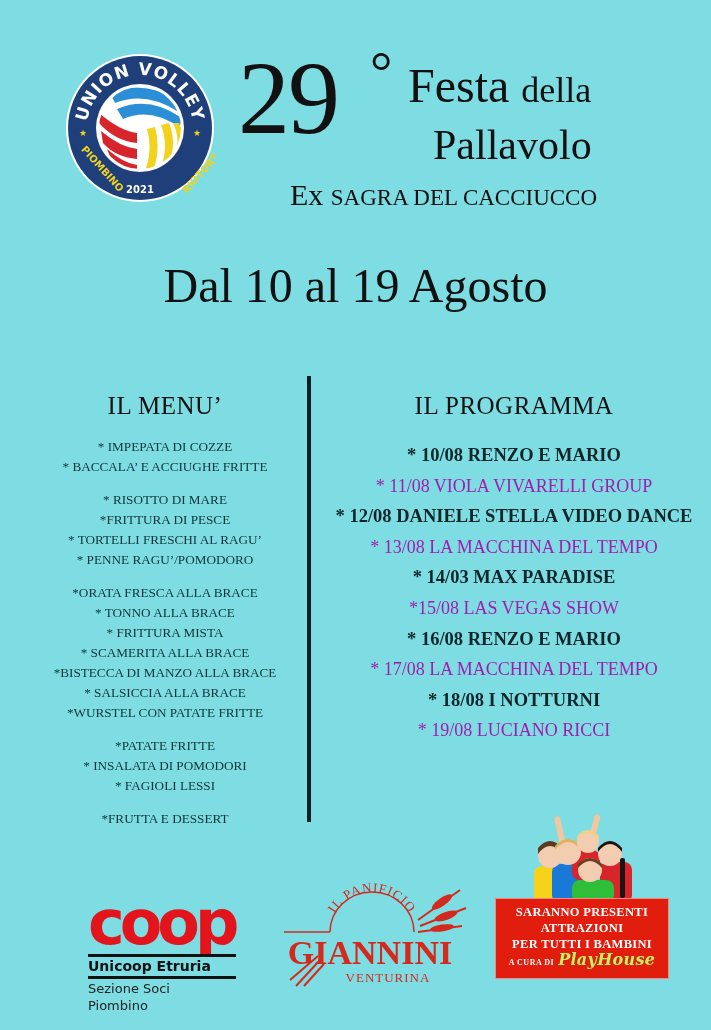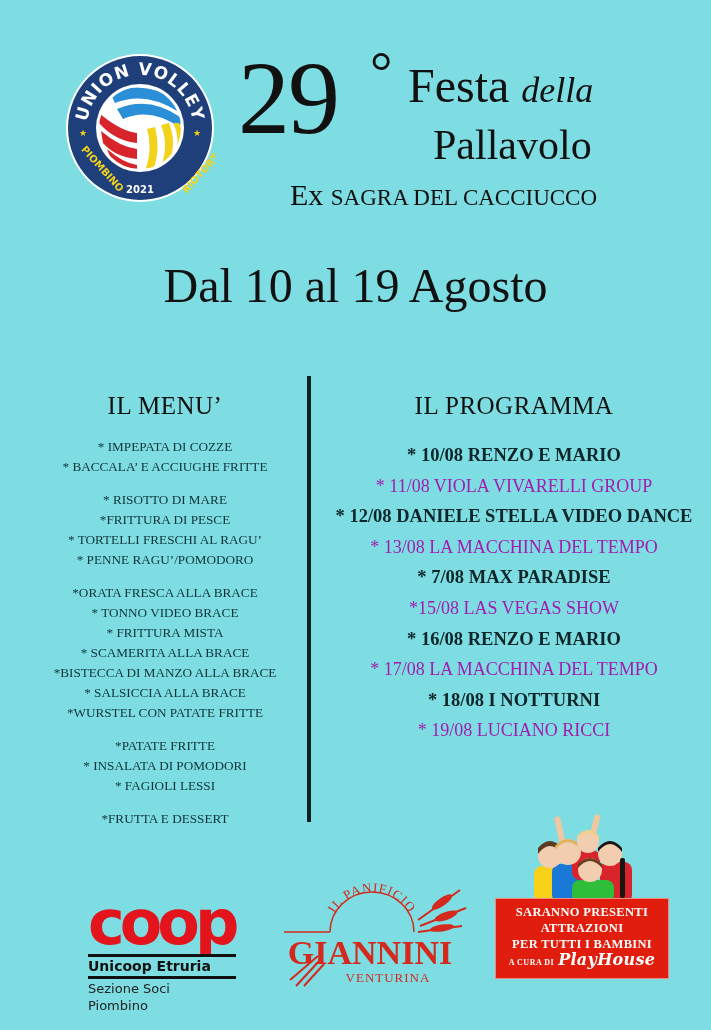--- a/index.html
+++ b/index.html
@@ -10,21 +10,21 @@
     color: #111;
     position: relative;
   }
   .abs { position: absolute; }
   
   #logo { left: 65px; top: 53px; width: 150px; height: 150px; }
   
   .num29 { left: 238px; top: 46px; font-size: 104px; line-height: 1; letter-spacing: -2px; }
   .deg { left: 370px; top: 44px; font-size: 56px; line-height: 1; }
   .festa { left: 408px; top: 62px; font-size: 48px; line-height: 1; white-space: nowrap; }
-  .festa .small { font-size: 36px; font-style: italic; }
+  .festa .small { font-size: 36px; }
   .pallavolo { left: 433px; top: 124px; font-size: 42px; line-height: 1; }
   .ex { left: 290px; top: 180px; font-size: 30px; line-height: 1; white-space: nowrap; }
   .ex .sc { font-size: 23px; margin-top: 24px; }
   .dates { left: 0; width: 711px; top: 262px; text-align: center; font-size: 48px; line-height: 1; letter-spacing: 0px; }
   
   .divider { left: 307px; top: 376px; width: 4px; height: 446px; background: #0c1f22; }
   
   .col { text-align: center; color: #0f3438; }
   .menu-col { left: 25px; width: 280px; top: 392px; }
   .prog-col { left: 318px; width: 392px; top: 392px; }
@@ -38,21 +38,21 @@
   
   #coop { left: 88px; top: 880px; width: 150px; height: 140px; margin-top: 12px; }
   #giannini { left: 270px; top: 868px; width: 200px; height: 125px; }
   .kids { left: 528px; top: 808px; width: 140px; height: 95px; }
   .redbox { left: 496px; top: 899px; width: 172px; height: 79px; background: #e11d0d;
     box-shadow: 0 0 0 1px #f08a80; text-align: center; color: #fff;
     font-family: "Liberation Serif", serif; font-weight: bold; }
   .redbox .l { font-size: 12.5px; line-height: 16px; letter-spacing: 0.3px; }
   .redbox .l:first-child { margin-top: 5px; }
   .redbox .cura { font-size: 8px; letter-spacing: 0.5px; margin-right: 4px; }
-  .redbox .ph { color: #ffffff; font-size: 16px; font-style: italic; font-family: "DejaVu Serif", serif; }
+  .redbox .ph { color: #bef264; font-size: 16px; font-style: italic; font-family: "DejaVu Serif", serif; }
 </style>
 </head>
 <body>
 
 <div id="logo" class="abs">
   <svg width="150" height="150" viewBox="0 0 150 150">
     <defs>
       <path id="arcTop" d="M 22 75 A 53 53 0 0 1 128 75"></path>
       <path id="arcBot" d="M 20 80 A 55 55 0 0 0 130 80"></path>
     </defs>
@@ -104,21 +104,21 @@
   <ul class="menu-list">
     <li>* IMPEPATA DI COZZE</li>
     <li>* BACCALA’ E ACCIUGHE FRITTE</li>
     <li class="gap"></li>
     <li>* RISOTTO DI MARE</li>
     <li>*FRITTURA DI PESCE</li>
     <li>* TORTELLI  FRESCHI AL RAGU’</li>
     <li>* PENNE RAGU’/POMODORO</li>
     <li class="gap"></li>
     <li>*ORATA FRESCA ALLA BRACE</li>
-    <li>* TONNO VIDEO BRACE</li>
+    <li>* TONNO ALLA BRACE</li>
     <li>* FRITTURA MISTA</li>
     <li>* SCAMERITA ALLA BRACE</li>
     <li>*BISTECCA DI MANZO ALLA BRACE</li>
     <li>* SALSICCIA ALLA BRACE</li>
     <li>*WURSTEL CON PATATE FRITTE</li>
     <li class="gap"></li>
     <li>*PATATE FRITTE</li>
     <li>* INSALATA DI POMODORI</li>
     <li>* FAGIOLI LESSI</li>
     <li class="gap"></li>
@@ -126,21 +126,21 @@
   </ul>
 </div>
 
 <div class="abs col prog-col">
   <h2>IL PROGRAMMA</h2>
   <ul class="prog-list">
     <li class="bold">* 10/08  RENZO E MARIO</li>
     <li>* 11/08 VIOLA VIVARELLI GROUP</li>
     <li class="bold">* 12/08 DANIELE STELLA VIDEO DANCE</li>
     <li>* 13/08 LA MACCHINA DEL TEMPO</li>
-    <li class="bold">* 7/08 MAX PARADISE</li>
+    <li class="bold">* 14/03 MAX PARADISE</li>
     <li>*15/08 LAS VEGAS SHOW</li>
     <li class="bold">* 16/08 RENZO E MARIO</li>
     <li>* 17/08 LA MACCHINA DEL TEMPO</li>
     <li class="bold">* 18/08 I NOTTURNI</li>
     <li>* 19/08 LUCIANO RICCI</li>
   </ul>
 </div>
 
 <div id="coop" class="abs">
   <svg width="150" height="140" viewBox="0 0 150 140">

